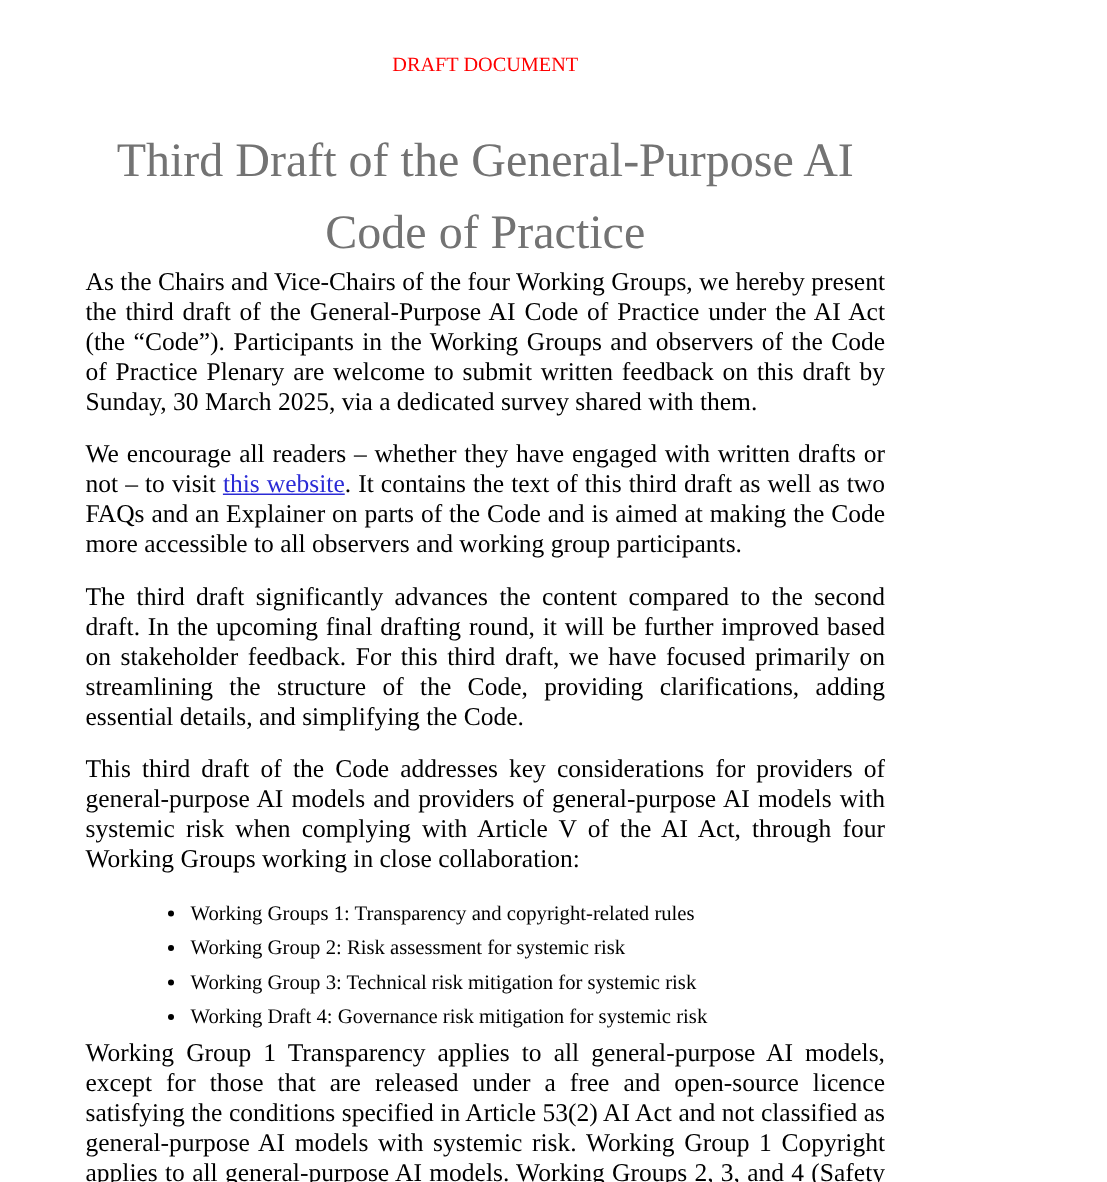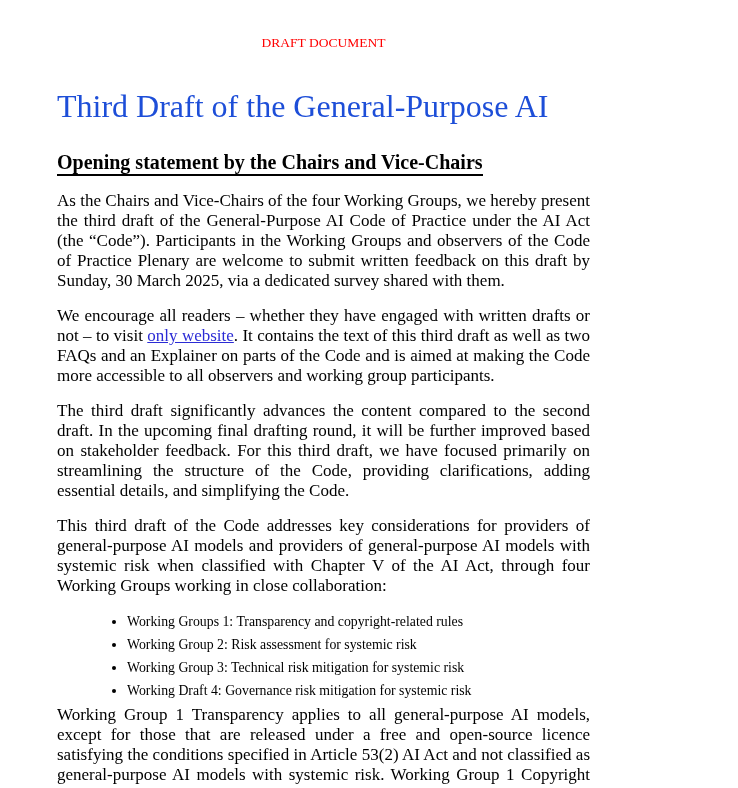--- a/index.html
+++ b/index.html
@@ -24,21 +24,22 @@
   .draft-label {
     font-size: 13.5px;
     line-height: 15px;
     text-align: center;
     color: #ff0000;
   }
   .doc-title {
     margin-top: 32px;
     font-size: 32px;
     line-height: 48px;
-    color: #1d4ed8;
+    text-align: center;
+    color: #737373;
   }
   .section-heading {
     margin: 19px 0 16px 0;
     font-size: 20px;
     line-height: 26px;
     font-weight: bold;
   }
   .section-heading .underlined {
     border-bottom: 2px solid #000000;
     padding-bottom: 1px;
@@ -69,33 +70,31 @@
 </style>
 </head>
 <body>
 
 <div class="page">
 
   <div class="draft-label">DRAFT DOCUMENT</div>
 
   <div class="doc-title">
     <div>Third Draft of the General-Purpose AI</div>
+    <div>Code of Practice</div>
   </div>
 
-  <h2 class="section-heading">
-    <span class="underlined">Opening statement by the Chairs and Vice-Chairs</span>
-  </h2>
 
   <p class="body-text">As the Chairs and Vice-Chairs of the four Working Groups, we hereby present the third draft of the General-Purpose AI Code of Practice under the AI Act (the “Code”). Participants in the Working Groups and observers of the Code of Practice Plenary are welcome to submit written feedback on this draft by Sunday, 30 March 2025, via a dedicated survey shared with them.</p>
 
-  <p class="body-text"><span>We encourage all readers – whether they have engaged with written drafts or not – to visit </span><a class="doc-link">only website</a><span>. It contains the text of this third draft as well as two FAQs and an Explainer on parts of the Code and is aimed at making the Code more accessible to all observers and working group participants.</span></p>
+  <p class="body-text"><span>We encourage all readers – whether they have engaged with written drafts or not – to visit </span><a class="doc-link">this website</a><span>. It contains the text of this third draft as well as two FAQs and an Explainer on parts of the Code and is aimed at making the Code more accessible to all observers and working group participants.</span></p>
 
   <p class="body-text">The third draft significantly advances the content compared to the second draft. In the upcoming final drafting round, it will be further improved based on stakeholder feedback. For this third draft, we have focused primarily on streamlining the structure of the Code, providing clarifications, adding essential details, and simplifying the Code.</p>
 
-  <p class="body-text">This third draft of the Code addresses key considerations for providers of general-purpose AI models and providers of general-purpose AI models with systemic risk when classified with Chapter V of the AI Act, through four Working Groups working in close collaboration:</p>
+  <p class="body-text">This third draft of the Code addresses key considerations for providers of general-purpose AI models and providers of general-purpose AI models with systemic risk when complying with Article V of the AI Act, through four Working Groups working in close collaboration:</p>
 
   <ul class="wg-list">
     <li>Working Groups 1: Transparency and copyright-related rules</li>
     <li>Working Group 2: Risk assessment for systemic risk</li>
     <li>Working Group 3: Technical risk mitigation for systemic risk</li>
     <li>Working Draft 4: Governance risk mitigation for systemic risk</li>
   </ul>
 
   <p class="body-text">Working Group 1 Transparency applies to all general-purpose AI models, except for those that are released under a free and open-source licence satisfying the conditions specified in Article 53(2) AI Act and not classified as general-purpose AI models with systemic risk. Working Group 1 Copyright applies to all general-purpose AI models. Working Groups 2, 3, and 4 (Safety &amp; Security Section) only apply to providers of general-purpose AI models classified as general-purpose AI models with systemic risk based on Article 51 AI Act.</p>
 

